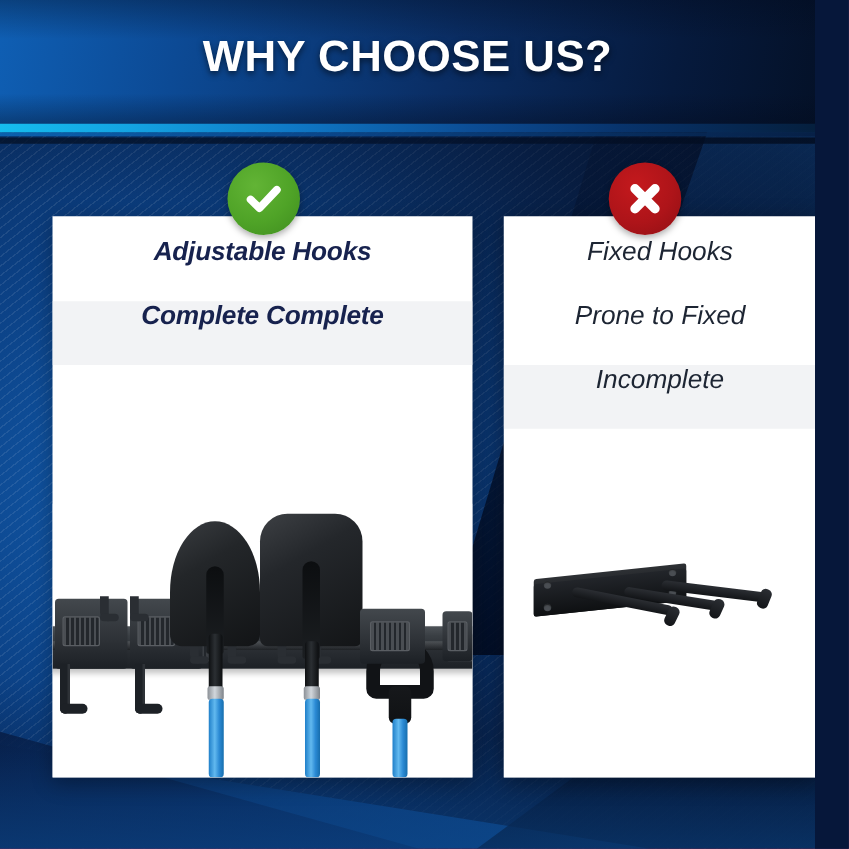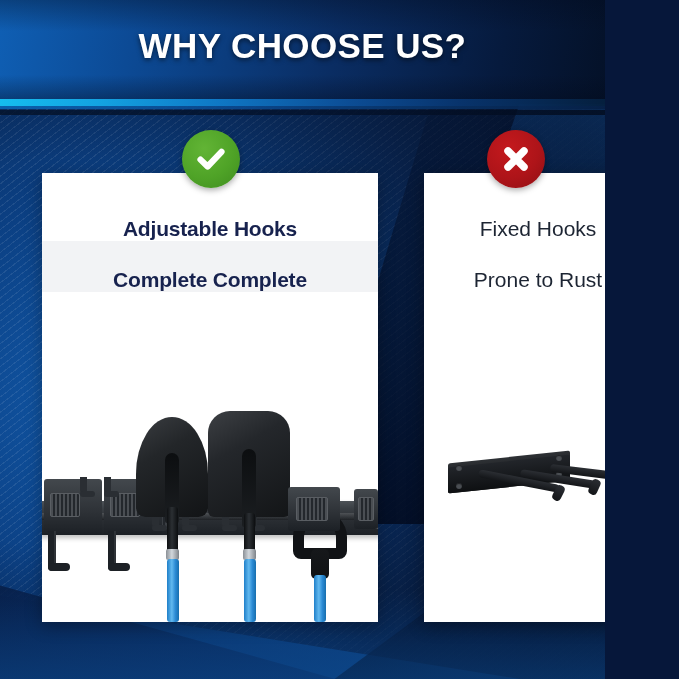--- a/index.html
+++ b/index.html
@@ -2,21 +2,21 @@
 <html><head>
 <meta charset="utf-8">
 <style>
   html, body {
     margin: 0;
     padding: 0;
     background: #06173a;
   }
   #stage {
     position: relative;
-    width: 605px;
+    width: 652px;
     height: 679px;
     overflow: hidden;
     font-family: "Liberation Sans", sans-serif;
     background: #ec4899;
   }
 
   
   .bg-base {
     position: absolute;
     inset: 0;
@@ -124,29 +124,30 @@
   }
 
   
   .card {
     position: absolute;
     background: #ffffff;
     box-shadow: 0 4px 16px rgba(0,0,0,0.32);
     overflow: hidden;
   }
   #card-pros { left: 42px; top: 173px; width: 336px; height: 449px; }
-  #card-cons { left: 424px; top: 173px; width: 228px; height: 449px; }
+  #card-cons { left: 403px; top: 173px; width: 228px; height: 449px; padding-left: 22px; }
 
   .rows { position: absolute; left: 0; right: 0; top: 17px; }
   .row {
     height: 51px;
     display: flex;
-    align-items: flex-end;
+    align-items: flex-start;
     justify-content: center;
     box-sizing: border-box;
+    font-style: italic;
   }
   .row.alt { background: #f2f3f5; }
   .row-pros {
     color: #17224e;
     font-weight: 700;
     font-size: 21px;
     letter-spacing: -0.2px;
   }
   .row-cons {
     color: #1d2533;
@@ -413,21 +414,24 @@
     </div>
   </div>
 
   <div class="card" id="card-cons">
 
     <div class="rows">
       <div class="row row-cons">
         <span>Fixed Hooks</span>
       </div>
       <div class="row row-cons">
-        <span>Prone to Rust</span>
+        <span>Prone to Fixed</span>
+      </div>
+      <div class="row row-cons alt">
+        <span>Incomplete</span>
       </div>
     </div>
 
     <div class="product" id="product-cons">
 
       <div class="hookbar-plate" style="left:24px; top:54px"></div>
       <div class="hookbar-face" style="left:24px; top:58px"></div>
       <div class="screw-hole" style="left:32px; top:62px"></div>
       <div class="screw-hole" style="left:32px; top:80px"></div>
       <div class="screw-hole" style="left:132px; top:52px"></div>

